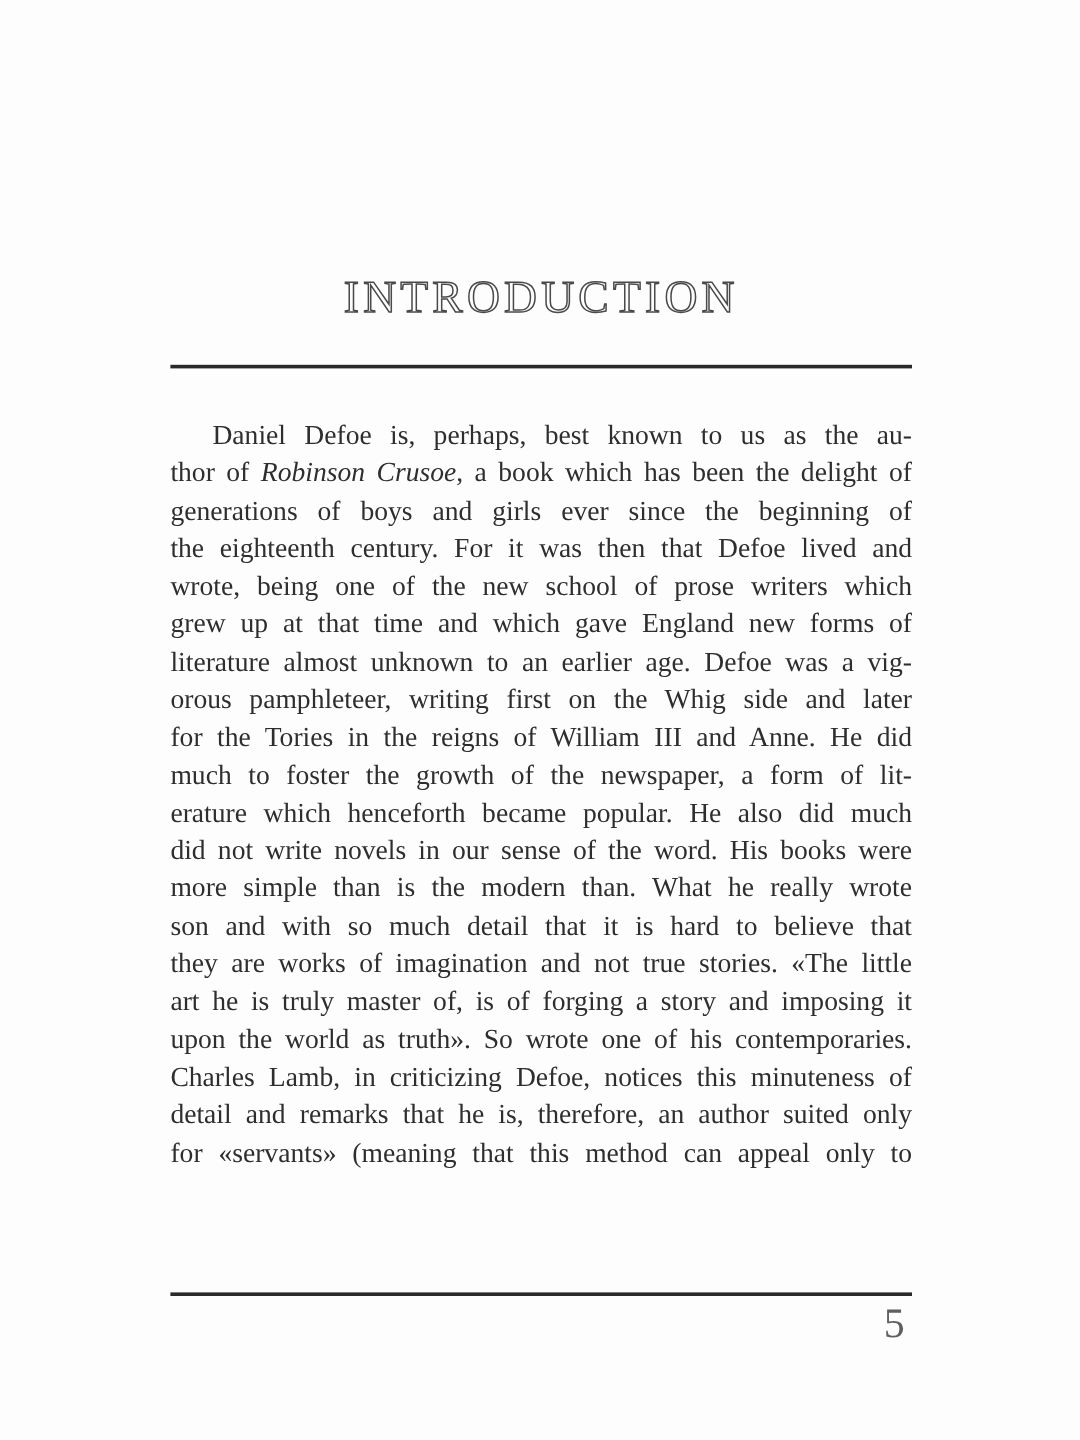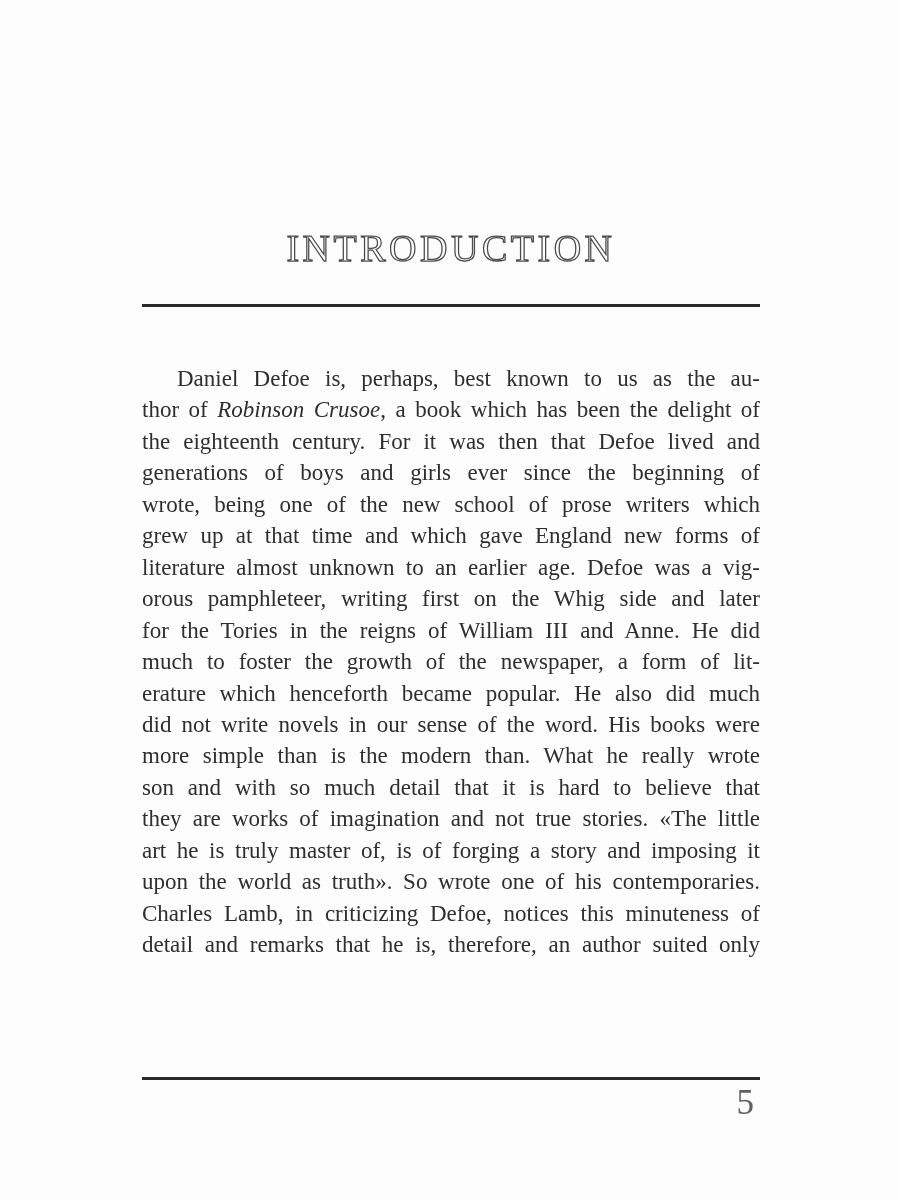--- a/index.html
+++ b/index.html
@@ -39,21 +39,21 @@
     position: absolute;
     left: 142px;
     width: 618px;
     height: 2.5px;
     background: var(--rule);
   }
   .rule-top { top: 304px; }
   .rule-bottom { top: 1077px; }
   .body-text {
     position: absolute;
-    top: 363px;
+    top: 347px;
     left: 142px;
     width: 618px;
     font-size: 23px;
     line-height: 31.45px;
     color: var(--text);
   }
   .line {
     text-align: justify;
     text-align-last: justify;
   }
@@ -72,35 +72,36 @@
 <body>
 
 <div class="page">
   <div class="chapter-title">INTRODUCTION</div>
 
   <div class="rule rule-top"></div>
 
   <div class="body-text">
       <div class="line indent"><span>Daniel Defoe is, perhaps, best known to us as the au-</span></div>
       <div class="line"><span>thor of </span><span class="italic">Robinson Crusoe</span><span>, a book which has been the delight of</span></div>
+      <div class="line"><span>generations of boys and girls ever since the beginning of</span></div>
       <div class="line"><span>the eighteenth century. For it was then that Defoe lived and</span></div>
-      <div class="line"><span>generations of boys and girls ever since the beginning of</span></div>
       <div class="line"><span>wrote, being one of the new school of prose writers which</span></div>
       <div class="line"><span>grew up at that time and which gave England new forms of</span></div>
       <div class="line"><span>literature almost unknown to an earlier age. Defoe was a vig-</span></div>
       <div class="line"><span>orous pamphleteer, writing first on the Whig side and later</span></div>
       <div class="line"><span>for the Tories in the reigns of William III and Anne. He did</span></div>
       <div class="line"><span>much to foster the growth of the newspaper, a form of lit-</span></div>
       <div class="line"><span>erature which henceforth became popular. He also did much</span></div>
       <div class="line"><span>did not write novels in our sense of the word. His books were</span></div>
       <div class="line"><span>more simple than is the modern than. What he really wrote</span></div>
       <div class="line"><span>son and with so much detail that it is hard to believe that</span></div>
       <div class="line"><span>they are works of imagination and not true stories. «The little</span></div>
       <div class="line"><span>art he is truly master of, is of forging a story and imposing it</span></div>
       <div class="line"><span>upon the world as truth». So wrote one of his contemporaries.</span></div>
       <div class="line"><span>Charles Lamb, in criticizing Defoe, notices this minuteness of</span></div>
       <div class="line"><span>detail and remarks that he is, therefore, an author suited only</span></div>
+      <div class="line"><span>for «servants» (meaning that this method can appeal only to</span></div>
     </div>
 
   <div class="rule rule-bottom"></div>
 
   <div class="page-number">5</div>
 </div>
 
 </body></html>

